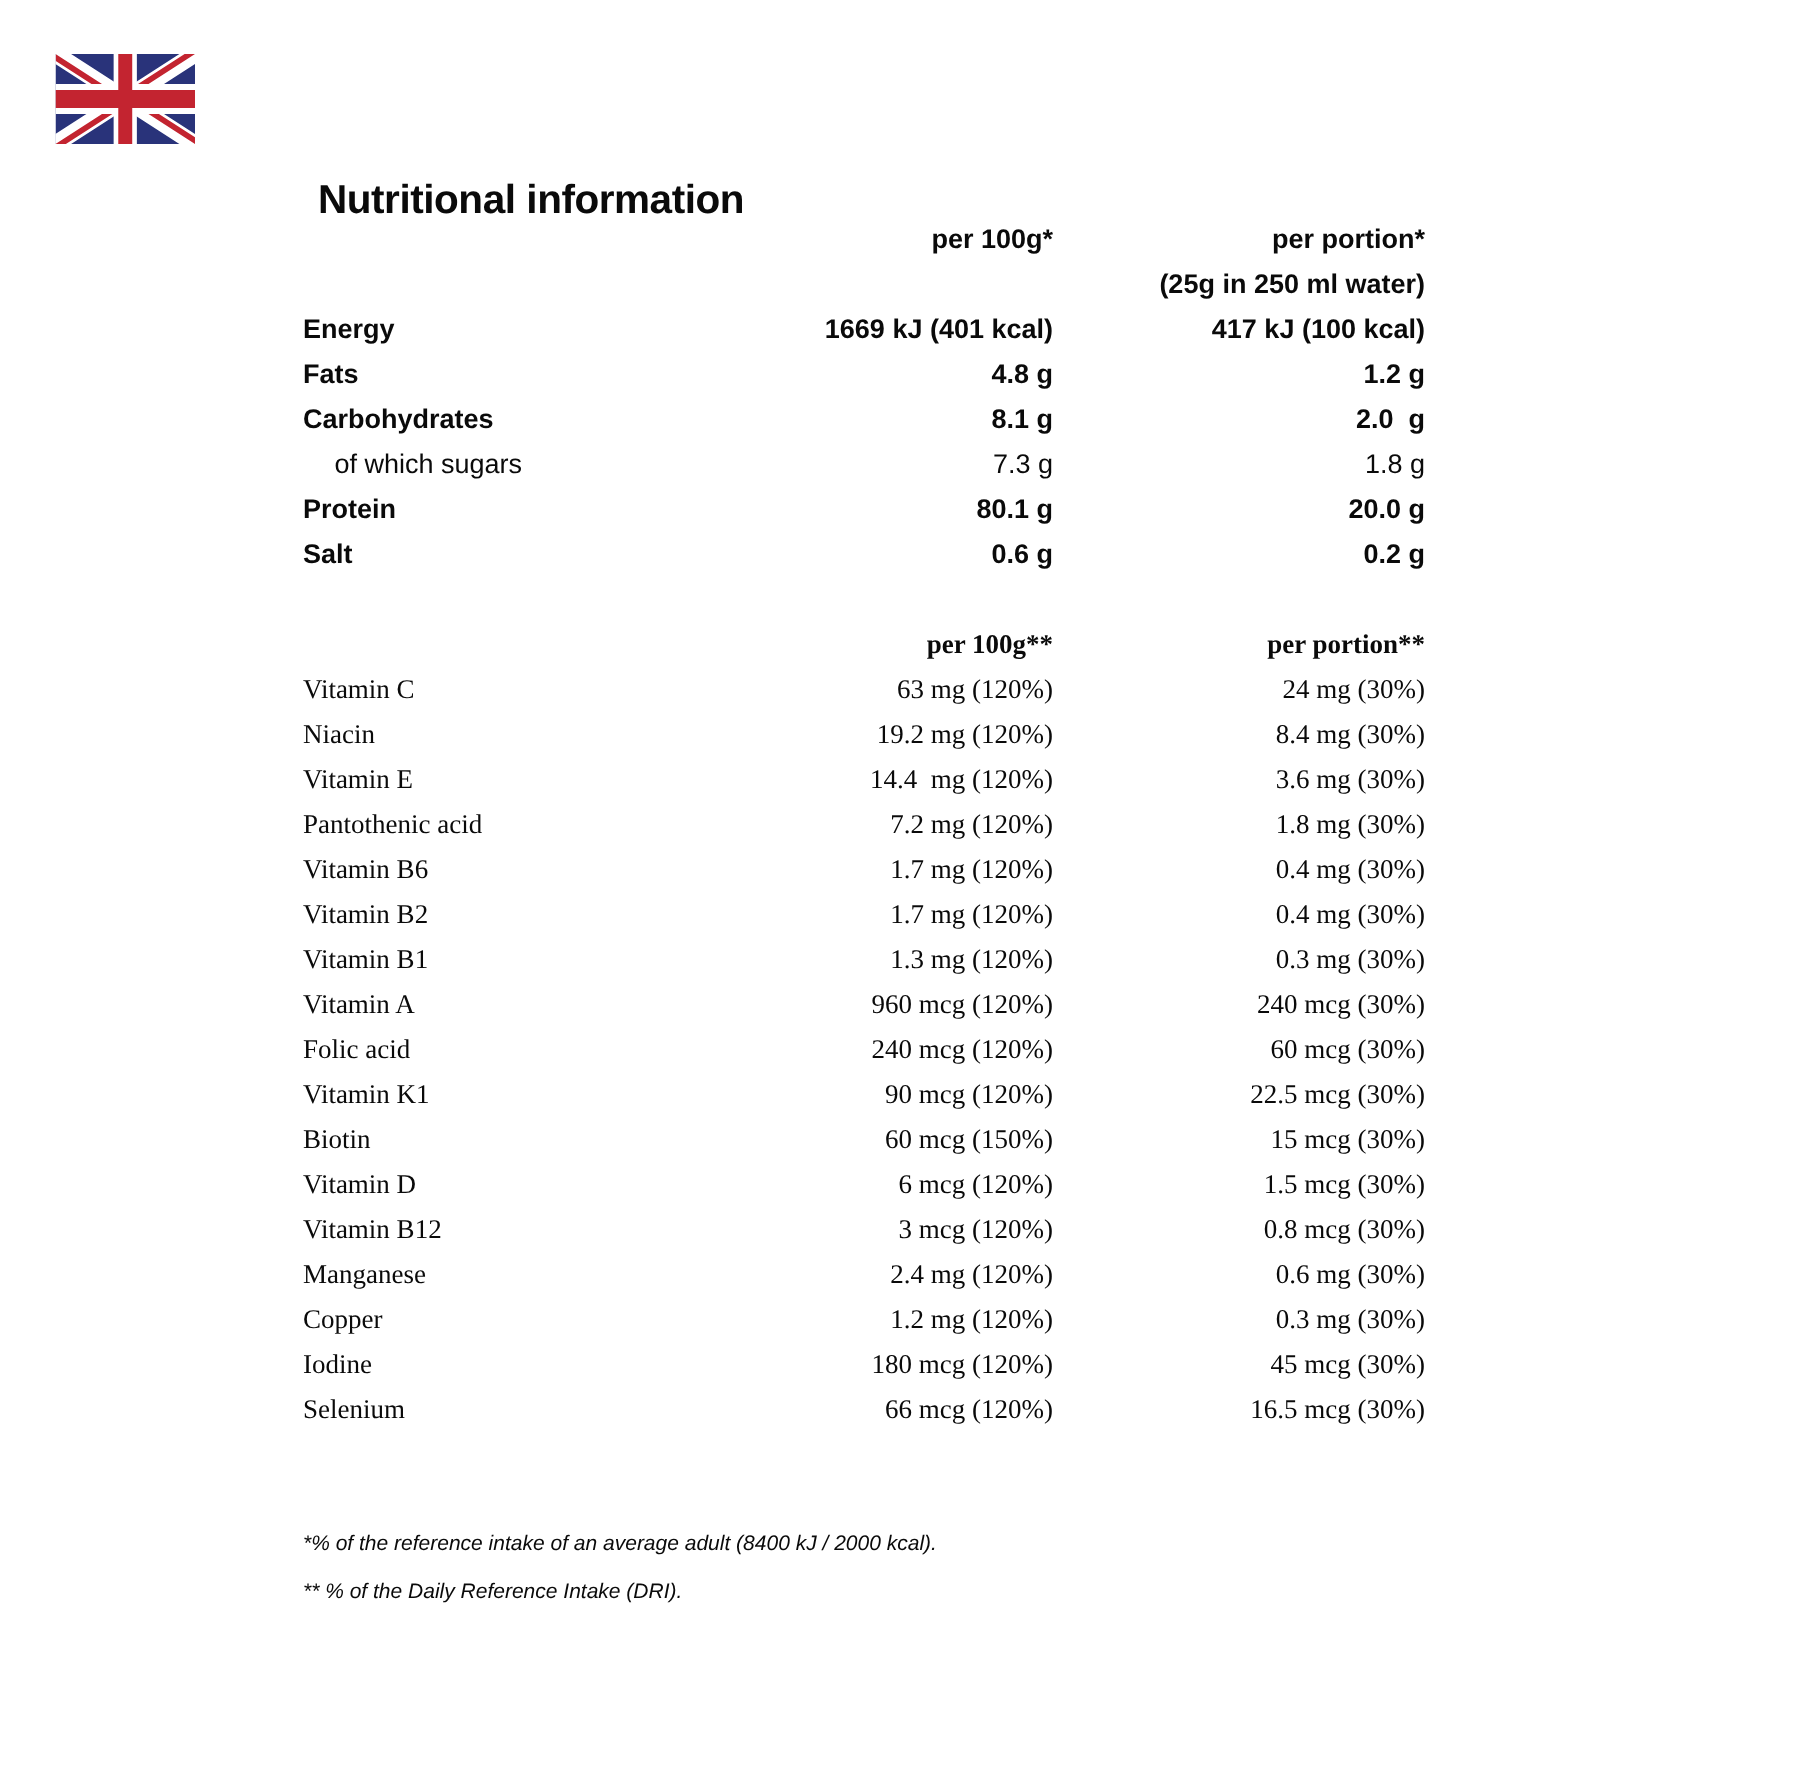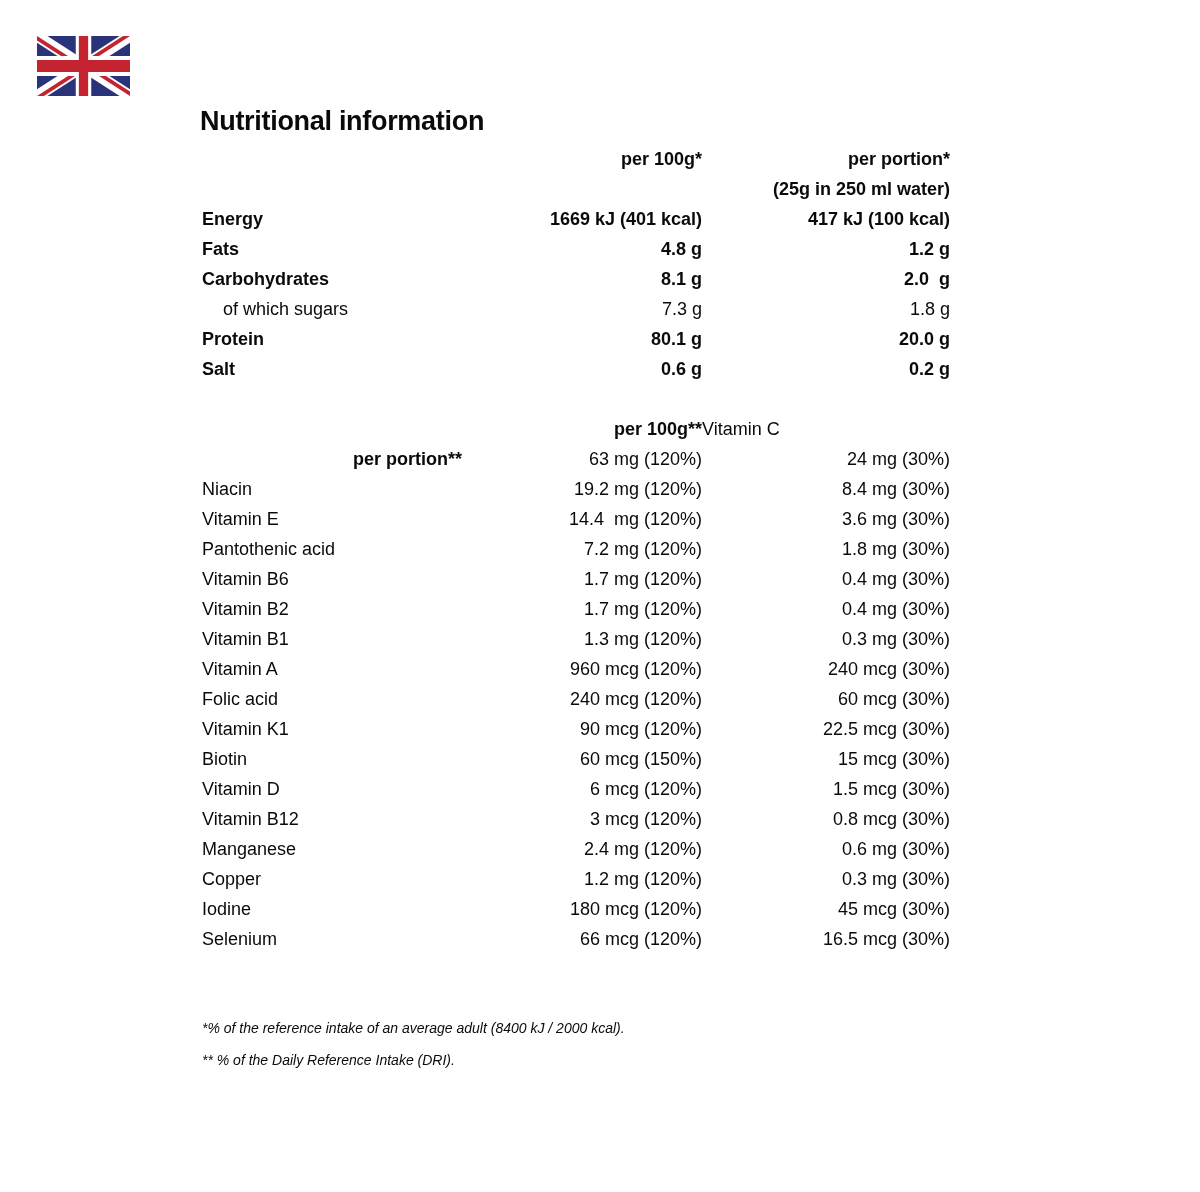--- a/index.html
+++ b/index.html
@@ -20,36 +20,36 @@
     left: 37px;
     top: 36px;
     width: 93px;
     height: 60px;
     display: block;
   }
   .page-title {
     position: absolute;
     left: 200px;
     top: 106px;
-    margin: 0;
+    margin: 12px;
     font-size: 27px;
     font-weight: 700;
     letter-spacing: -0.3px;
   }
   .tbl {
     position: absolute;
     left: 202px;
     width: 748px;
     display: grid;
     grid-template-columns: 260px 240px 248px;
     font-size: 18px;
     line-height: 30px;
   }
   .tbl-macro { top: 144px; }
-  .tbl-vitamins { top: 414px; }
+  .tbl-vitamins { top: 414px; font-family: Liberation Serif, serif; }
   .cell { overflow: visible; }
   .cell.label { text-align: left; white-space: pre; }
   .cell.val { text-align: right; white-space: pre; }
   .bold { font-weight: 700; }
   .indent { padding-left: 21px; }
   .footnotes {
     position: absolute;
     left: 202px;
     top: 1012px;
     font-size: 14px;
@@ -103,23 +103,23 @@
   <div class="cell val bold">20.0 g</div>
 
   <div class="cell label bold">Salt</div>
   <div class="cell val bold">0.6 g</div>
   <div class="cell val bold">0.2 g</div>
 </div>
 
 <div class="tbl tbl-vitamins">
   <div class="cell label"></div>
   <div class="cell val bold">per 100g**</div>
+  <div class="cell val bold">per portion**</div>
+
   <div class="cell label">Vitamin C</div>
-
-  <div class="cell val bold">per portion**</div>
   <div class="cell val">63 mg (120%)</div>
   <div class="cell val">24 mg (30%)</div>
 
   <div class="cell label">Niacin</div>
   <div class="cell val">19.2 mg (120%)</div>
   <div class="cell val">8.4 mg (30%)</div>
 
   <div class="cell label">Vitamin E</div>
   <div class="cell val">14.4  mg (120%)</div>
   <div class="cell val">3.6 mg (30%)</div>

